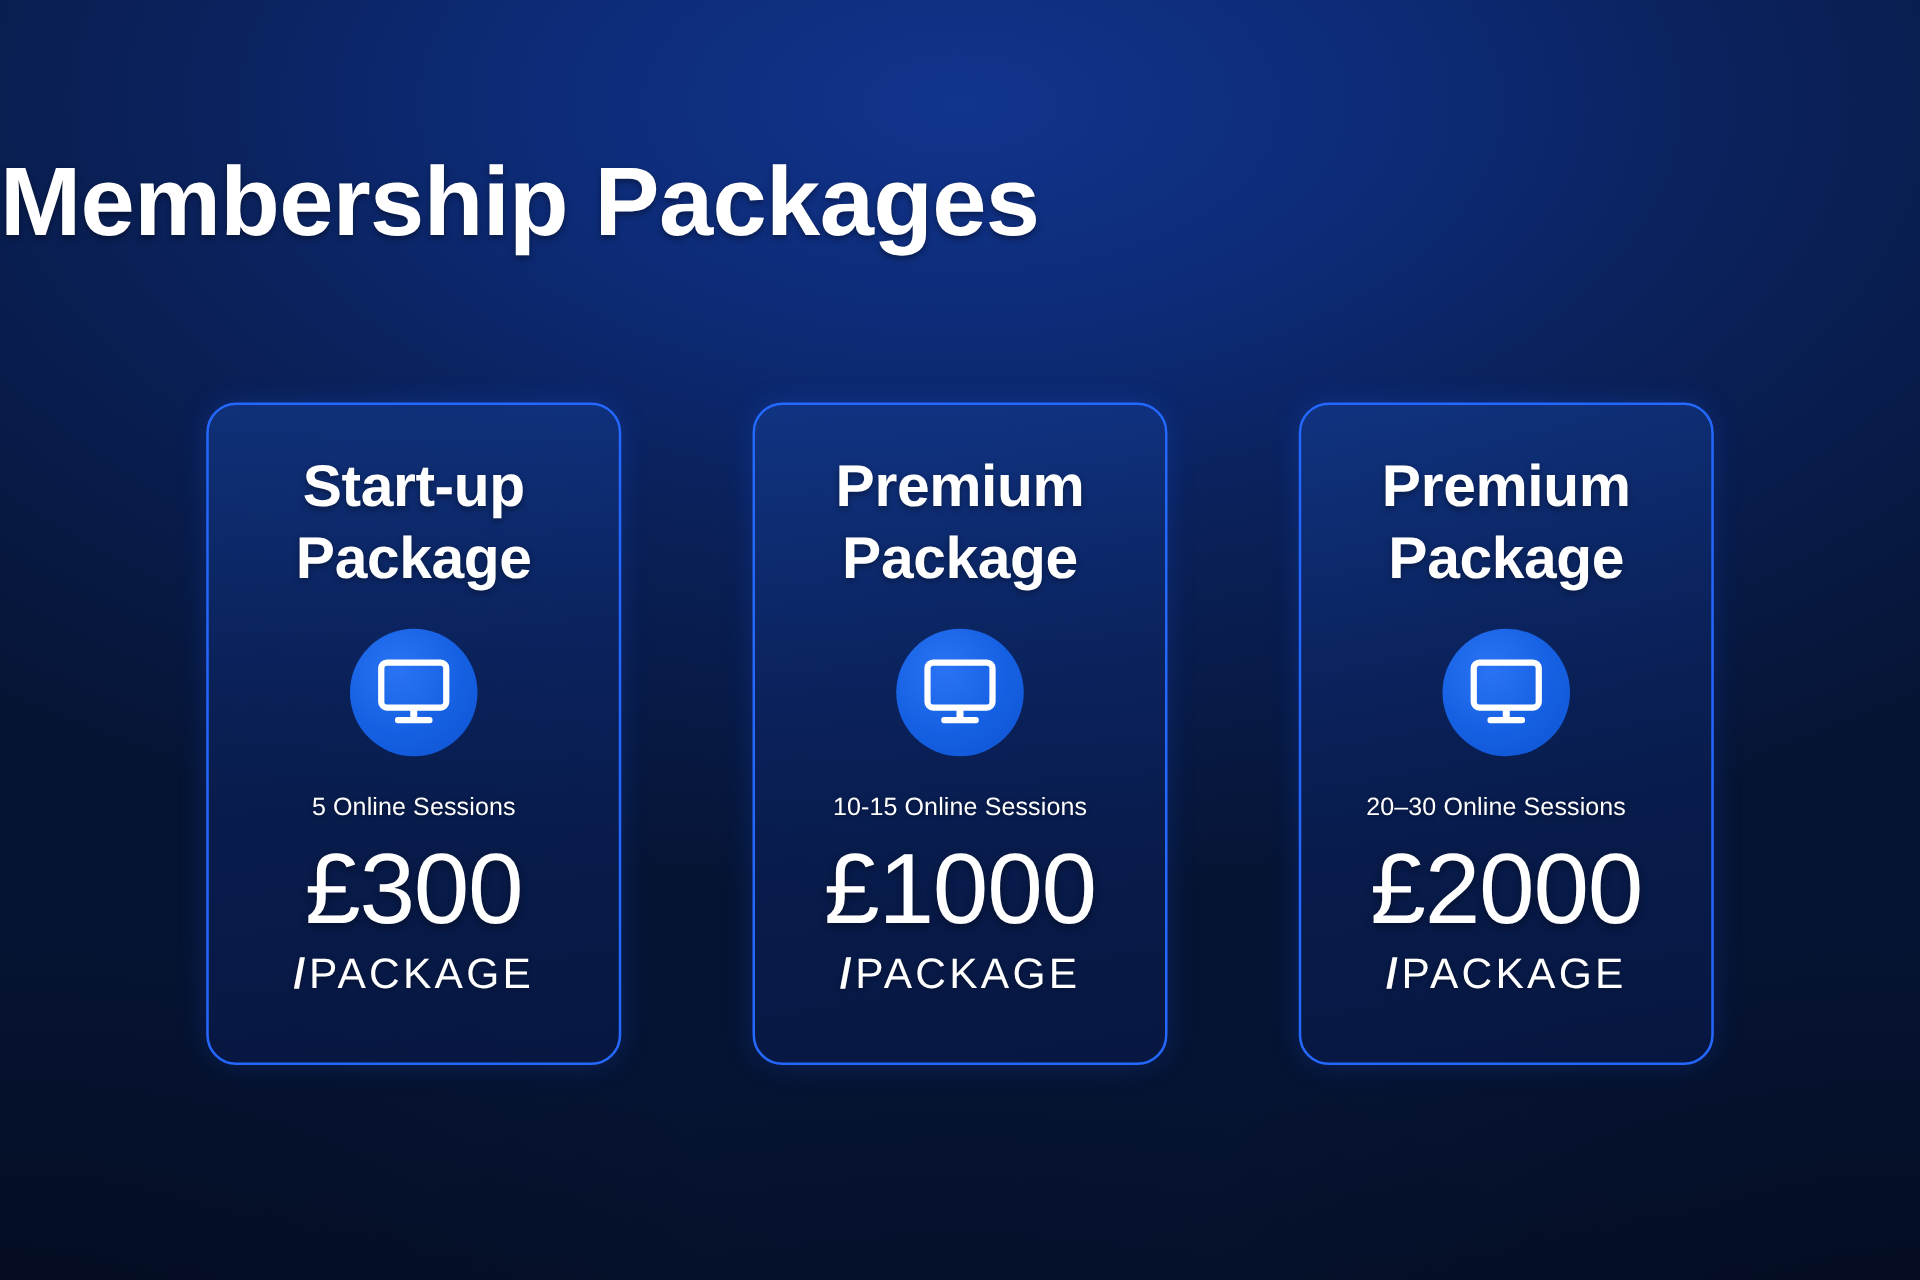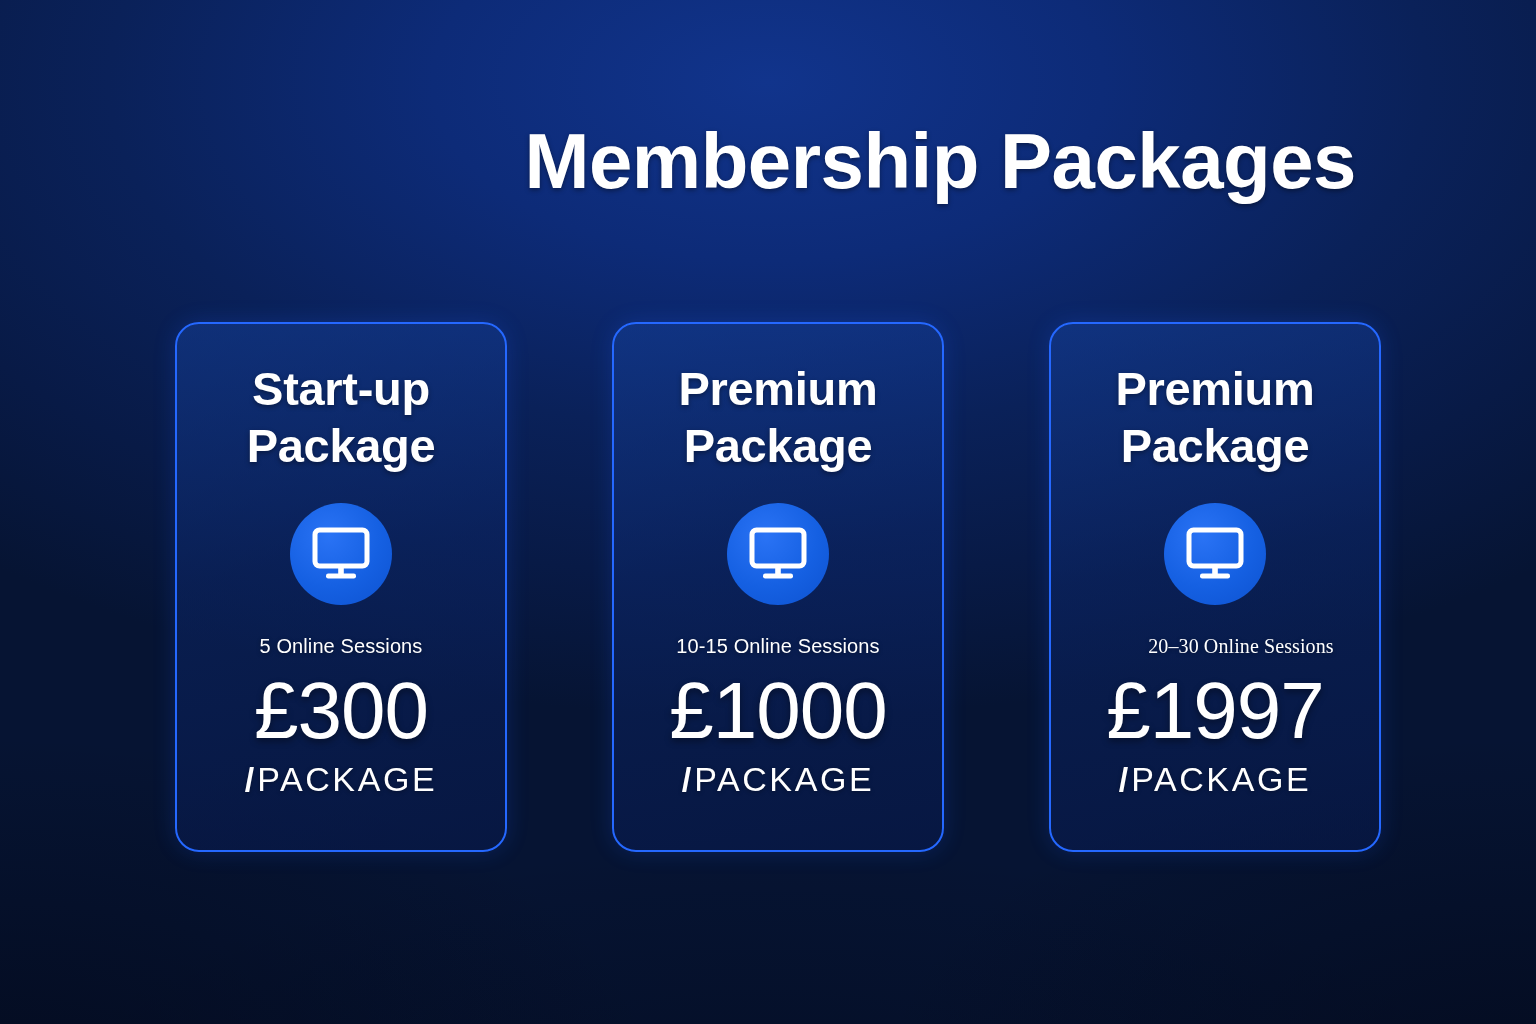--- a/index.html
+++ b/index.html
@@ -34,34 +34,34 @@
       radial-gradient(ellipse 60% 50% at 0% 108%, rgba(3,8,24,0.75) 0%, rgba(3,8,24,0) 72%),
       radial-gradient(ellipse 60% 50% at 100% 108%, rgba(3,8,24,0.75) 0%, rgba(3,8,24,0) 72%),
       radial-gradient(ellipse 70% 42% at 50% 112%, rgba(3,8,24,0.55) 0%, rgba(3,8,24,0) 70%);
   }
 
   .page-title {
     position: absolute;
     top: 121px;
     left: 0;
     width: 1356px;
-    text-align: right;
+    text-align: left;
     color: #ffffff;
     font-size: 78px;
     font-weight: bold;
     letter-spacing: -0.5px;
     line-height: 1.05;
     text-shadow: 0 2px 5px rgba(0,0,0,0.40);
     z-index: 3;
   }
 
   .cards {
     position: absolute;
     top: 322px;
-    left: 175px;
+    left: 165px;
     width: 1206px;
     height: 530px;
     display: flex;
     justify-content: space-between;
     z-index: 2;
   }
 
   .card {
     position: relative;
     box-sizing: border-box;
@@ -115,23 +115,22 @@
     font-size: 20px;
     font-weight: normal;
     letter-spacing: 0.1px;
     white-space: nowrap;
     text-shadow: 0 1px 4px rgba(0,0,0,0.38);
   }
 
   
   .sessions.overflowing {
     padding-left: 52px;
-    text-align: center;
+    text-align: left;
     box-sizing: border-box;
-    font-family: Liberation Serif, serif;
   }
 
   .price {
     margin-top: 10px;
     width: 100%;
     text-align: center;
     color: #ffffff;
     font-size: 80px;
     font-weight: 300;
     line-height: 1.08;
@@ -210,20 +209,20 @@
       <div class="icon-circle">
         <span>
           <svg width="58" height="54" viewBox="0 0 58 54" aria-hidden="true">
             <rect x="3" y="3" width="52" height="36" rx="4.5" ry="4.5" fill="none" stroke="#ffffff" stroke-width="5"></rect>
             <rect x="26.2" y="39" width="5.6" height="8.5" fill="#ffffff"></rect>
             <rect x="14" y="46.5" width="30" height="5" rx="2.2" ry="2.2" fill="#ffffff"></rect>
           </svg>
         </span>
       </div>
       <div class="sessions overflowing">20–30 Online Sessions</div>
-      <div class="price">£1997</div>
+      <div class="price">£2000</div>
       <div class="per">
         <span class="slash">/</span><span class="per-label">PACKAGE</span>
       </div>
     </div>
 
   </div>
 </div>
 
 </body></html>

